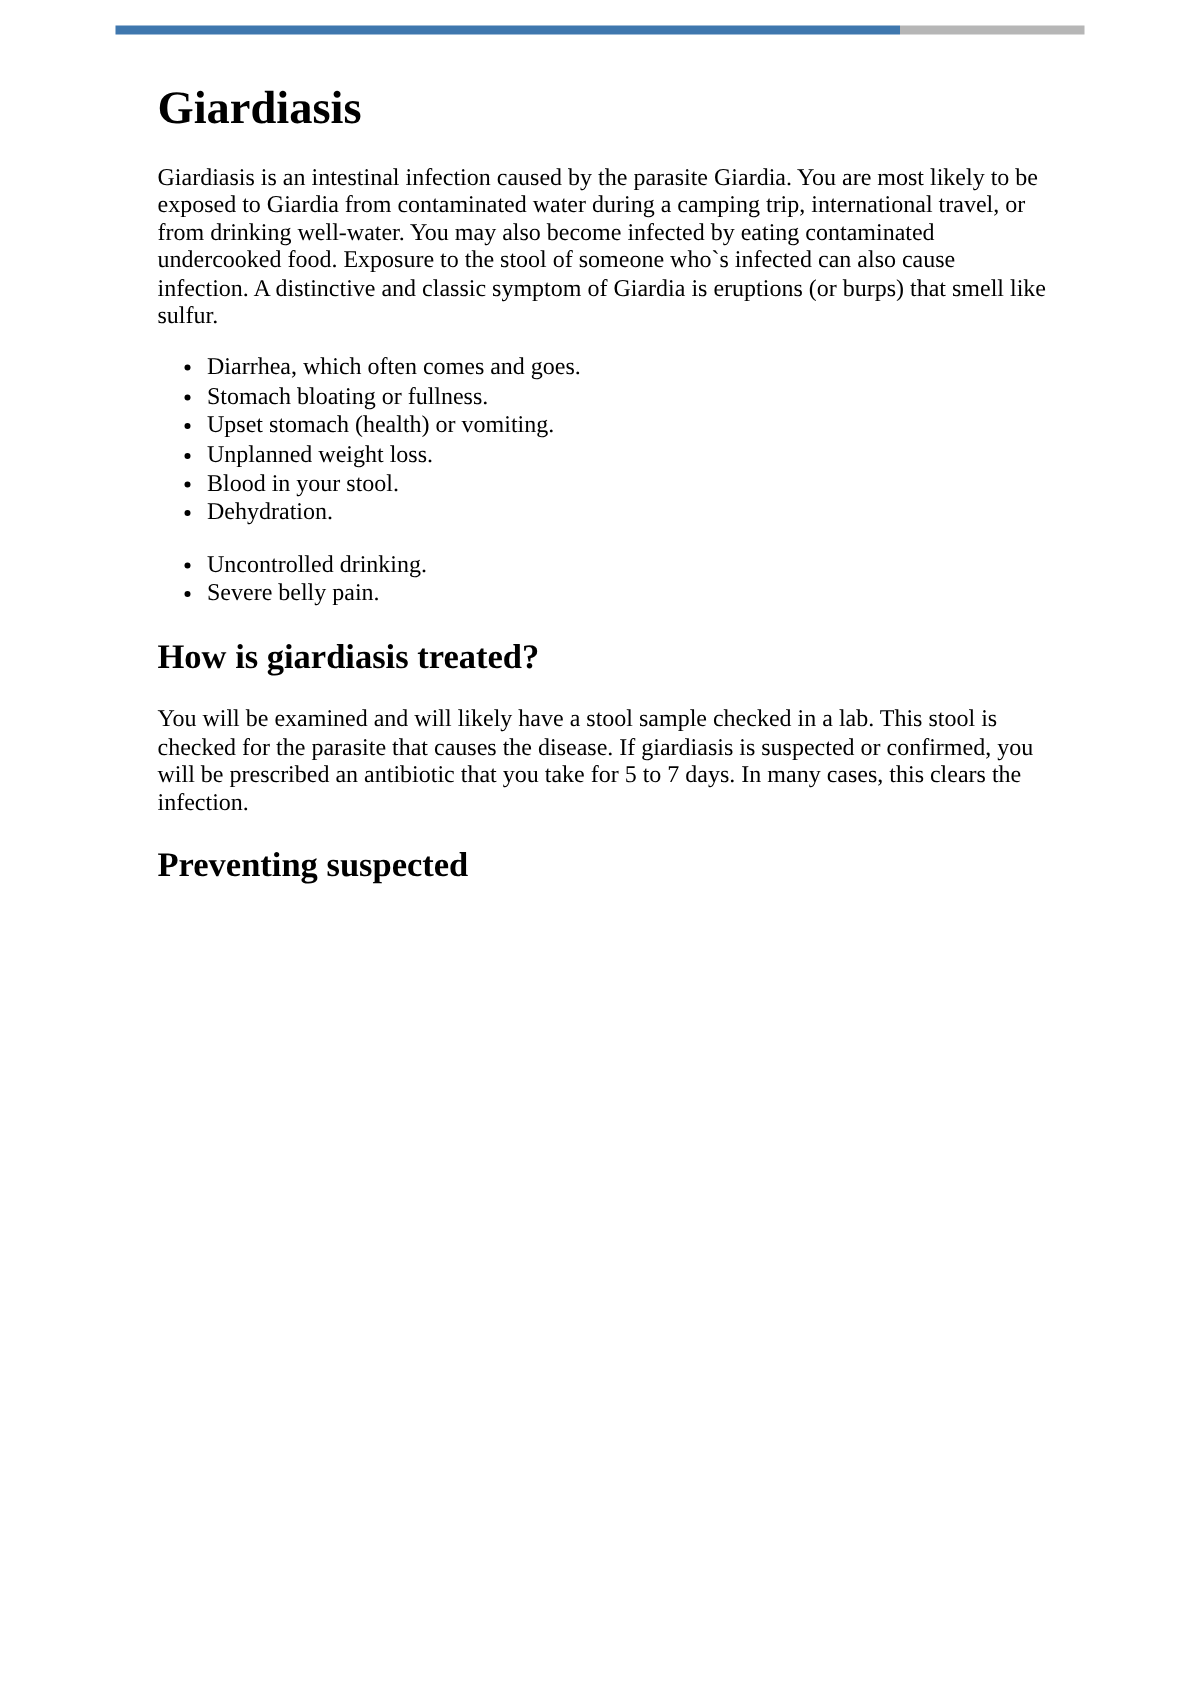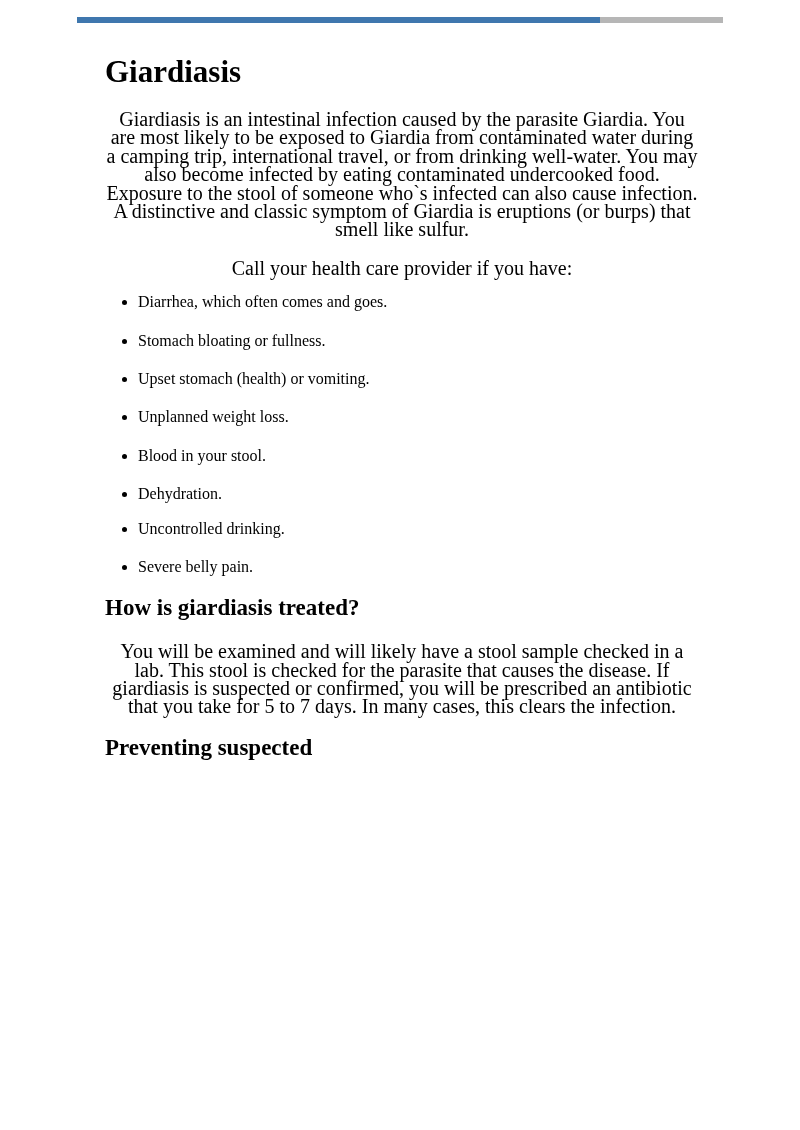--- a/index.html
+++ b/index.html
@@ -39,32 +39,31 @@
     font-weight: bold;
     margin-top: 31px;
   }
   h2 {
     font-size: 23px;
     line-height: 1.16;
     font-weight: bold;
     margin-top: 19px;
   }
   p {
-    font-size: 20px;
+    font-size: 16px;
     line-height: 18.4px;
     margin-top: 20px;
-    text-align: center;
   }
   ul {
     margin-top: 16px;
     padding-left: 33px;
     font-size: 16px;
     line-height: 18.4px;
   }
-  li { margin-top: 20px; }
+  li { margin-top: 1px; }
   li:first-child { margin-top: 0; }
   .bold { font-weight: bold; }
   
   .footer {
     position: absolute;
     top: 1149px;
     left: 0;
     right: 0;
     margin-left: 28px;
   }
@@ -90,21 +89,20 @@
     </div>
   </div>
 
   <div class="content">
 
     <h1>Giardiasis</h1>
 
     <p>Giardiasis is an intestinal infection caused by the parasite Giardia. You are most likely to be exposed to Giardia from contaminated water during a camping trip, international travel, or from drinking well-water. You may also become infected by eating contaminated undercooked food. Exposure to the stool of someone who`s infected can also cause infection. A distinctive and classic symptom of Giardia is eruptions (or burps) that smell like sulfur.</p>
 
 
-    <p>Call your health care provider if you have:</p>
 
     <ul>
       <li>Diarrhea, which often comes and goes.</li>
       <li>Stomach bloating or fullness.</li>
       <li>Upset stomach (health) or vomiting.</li>
       <li>Unplanned weight loss.</li>
       <li>Blood in your stool.</li>
       <li>Dehydration.</li>
     </ul>
 

